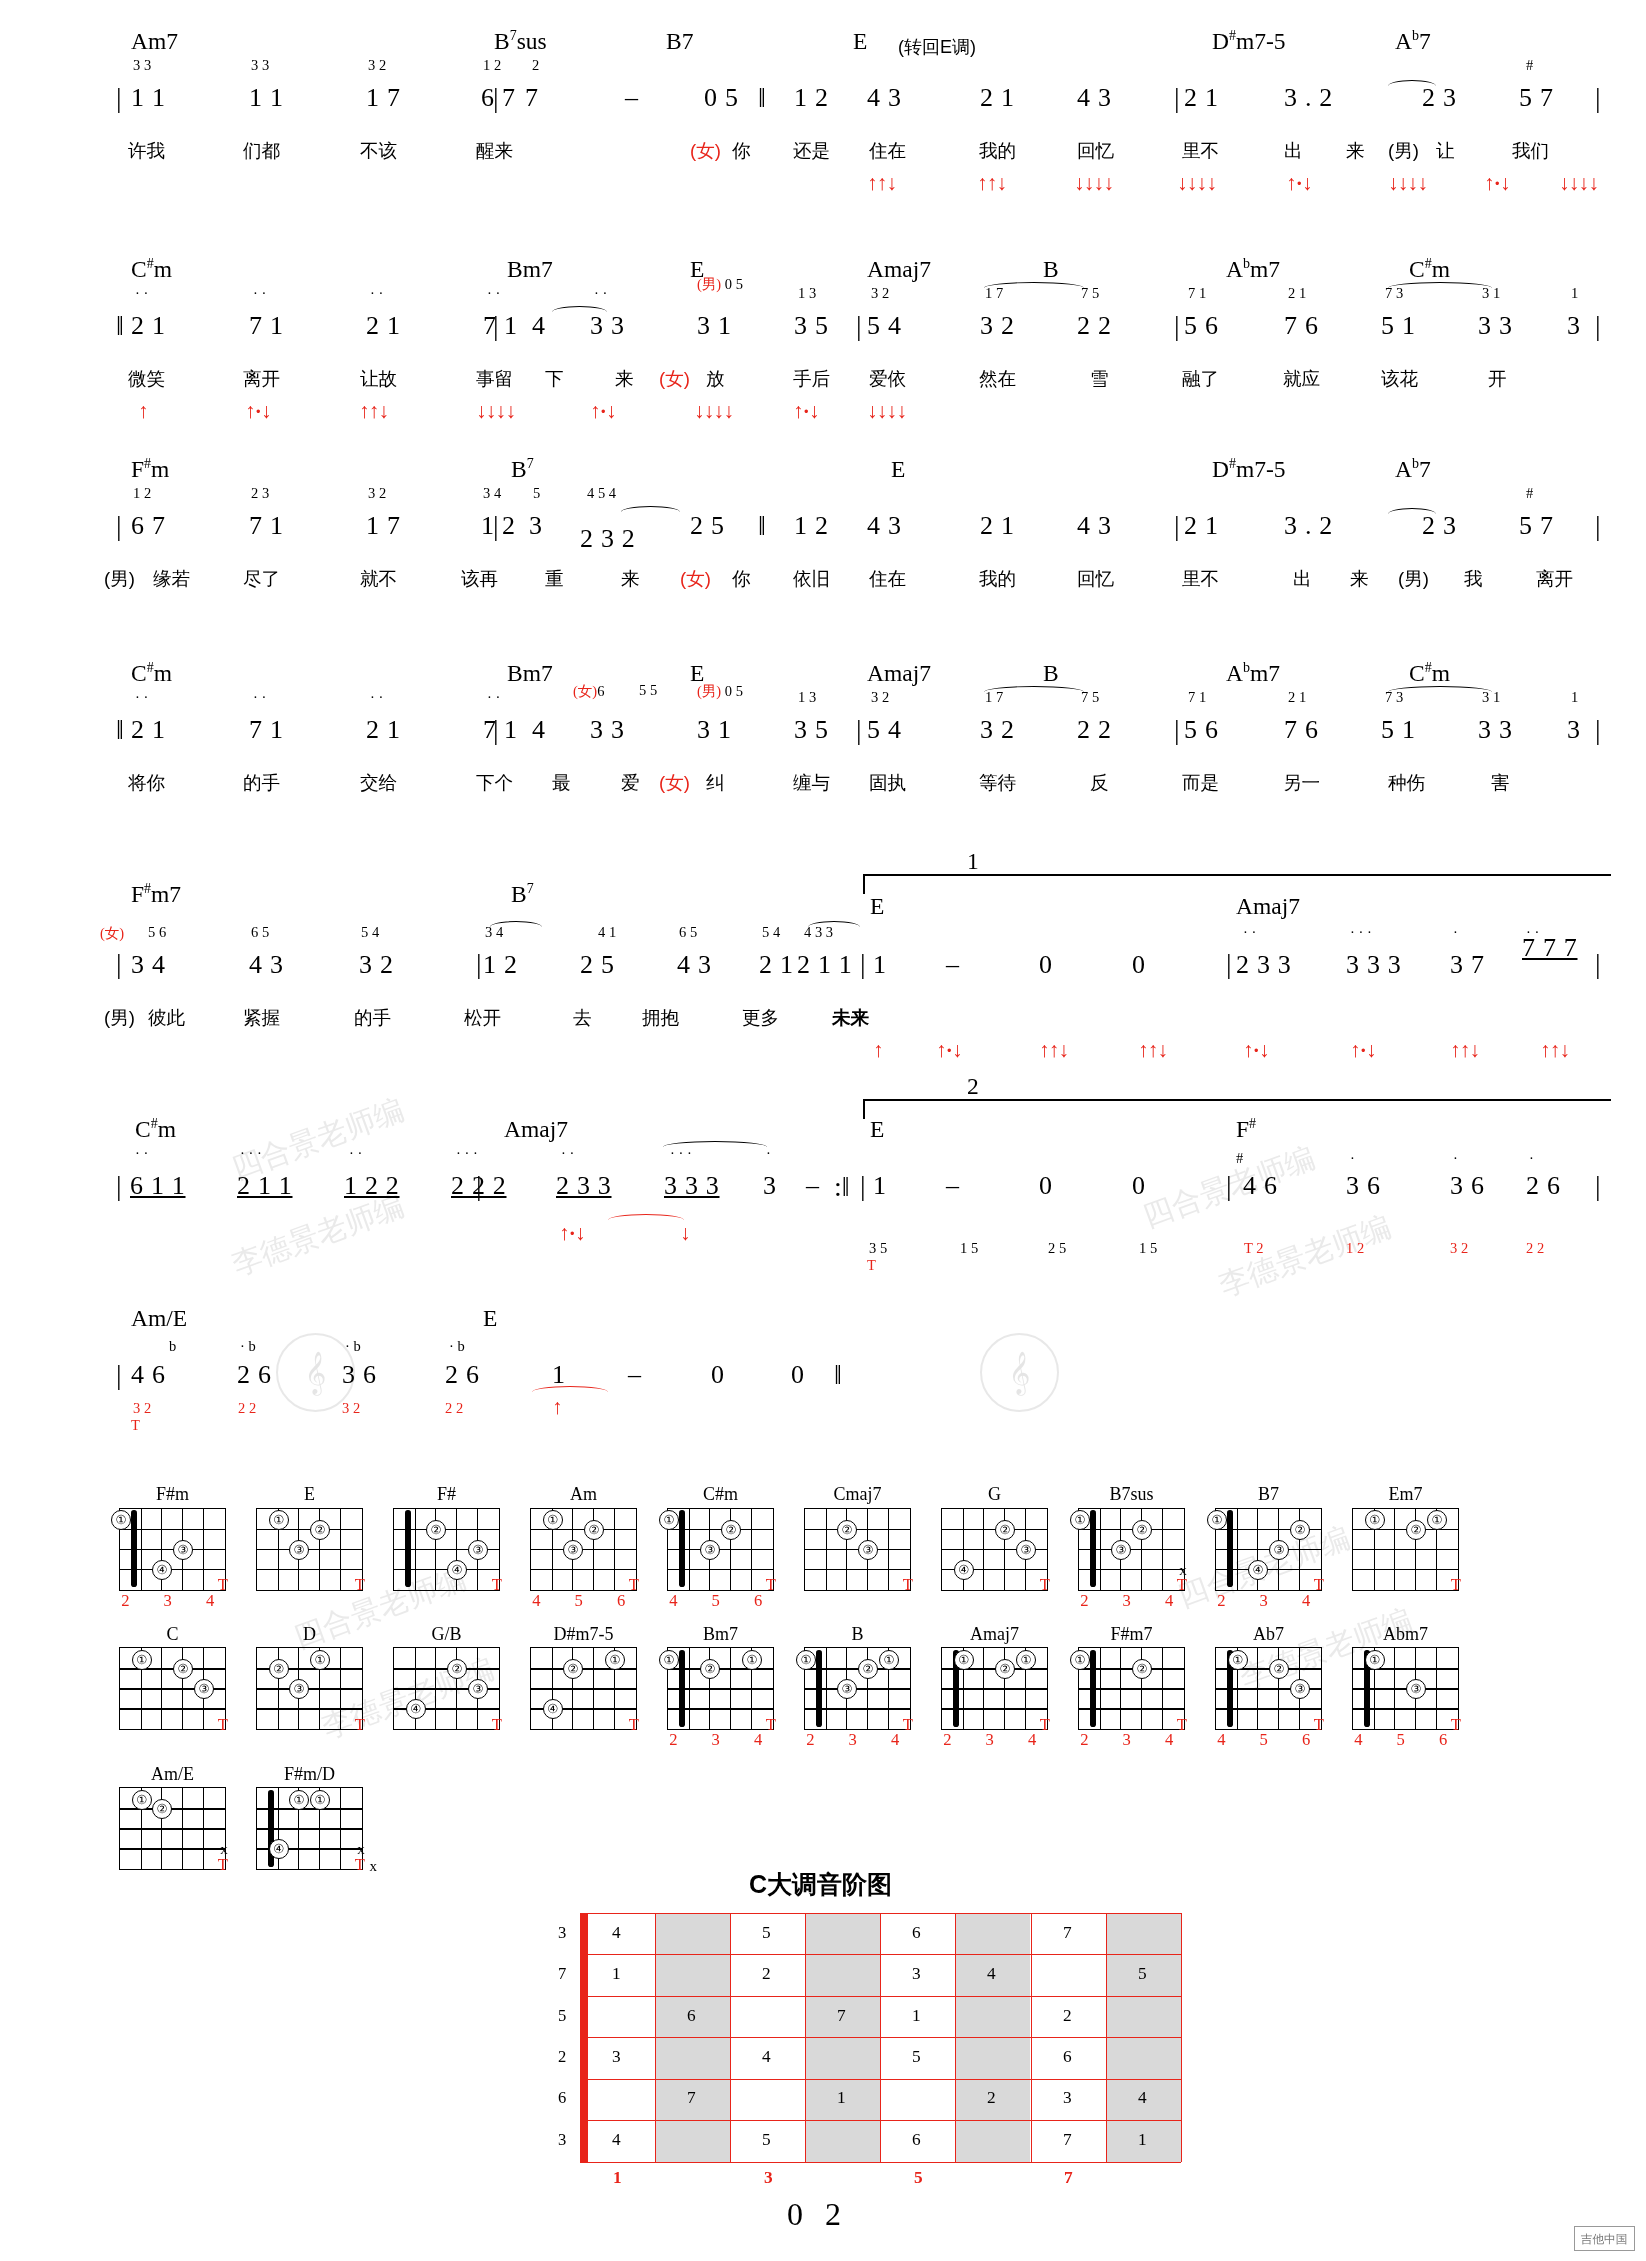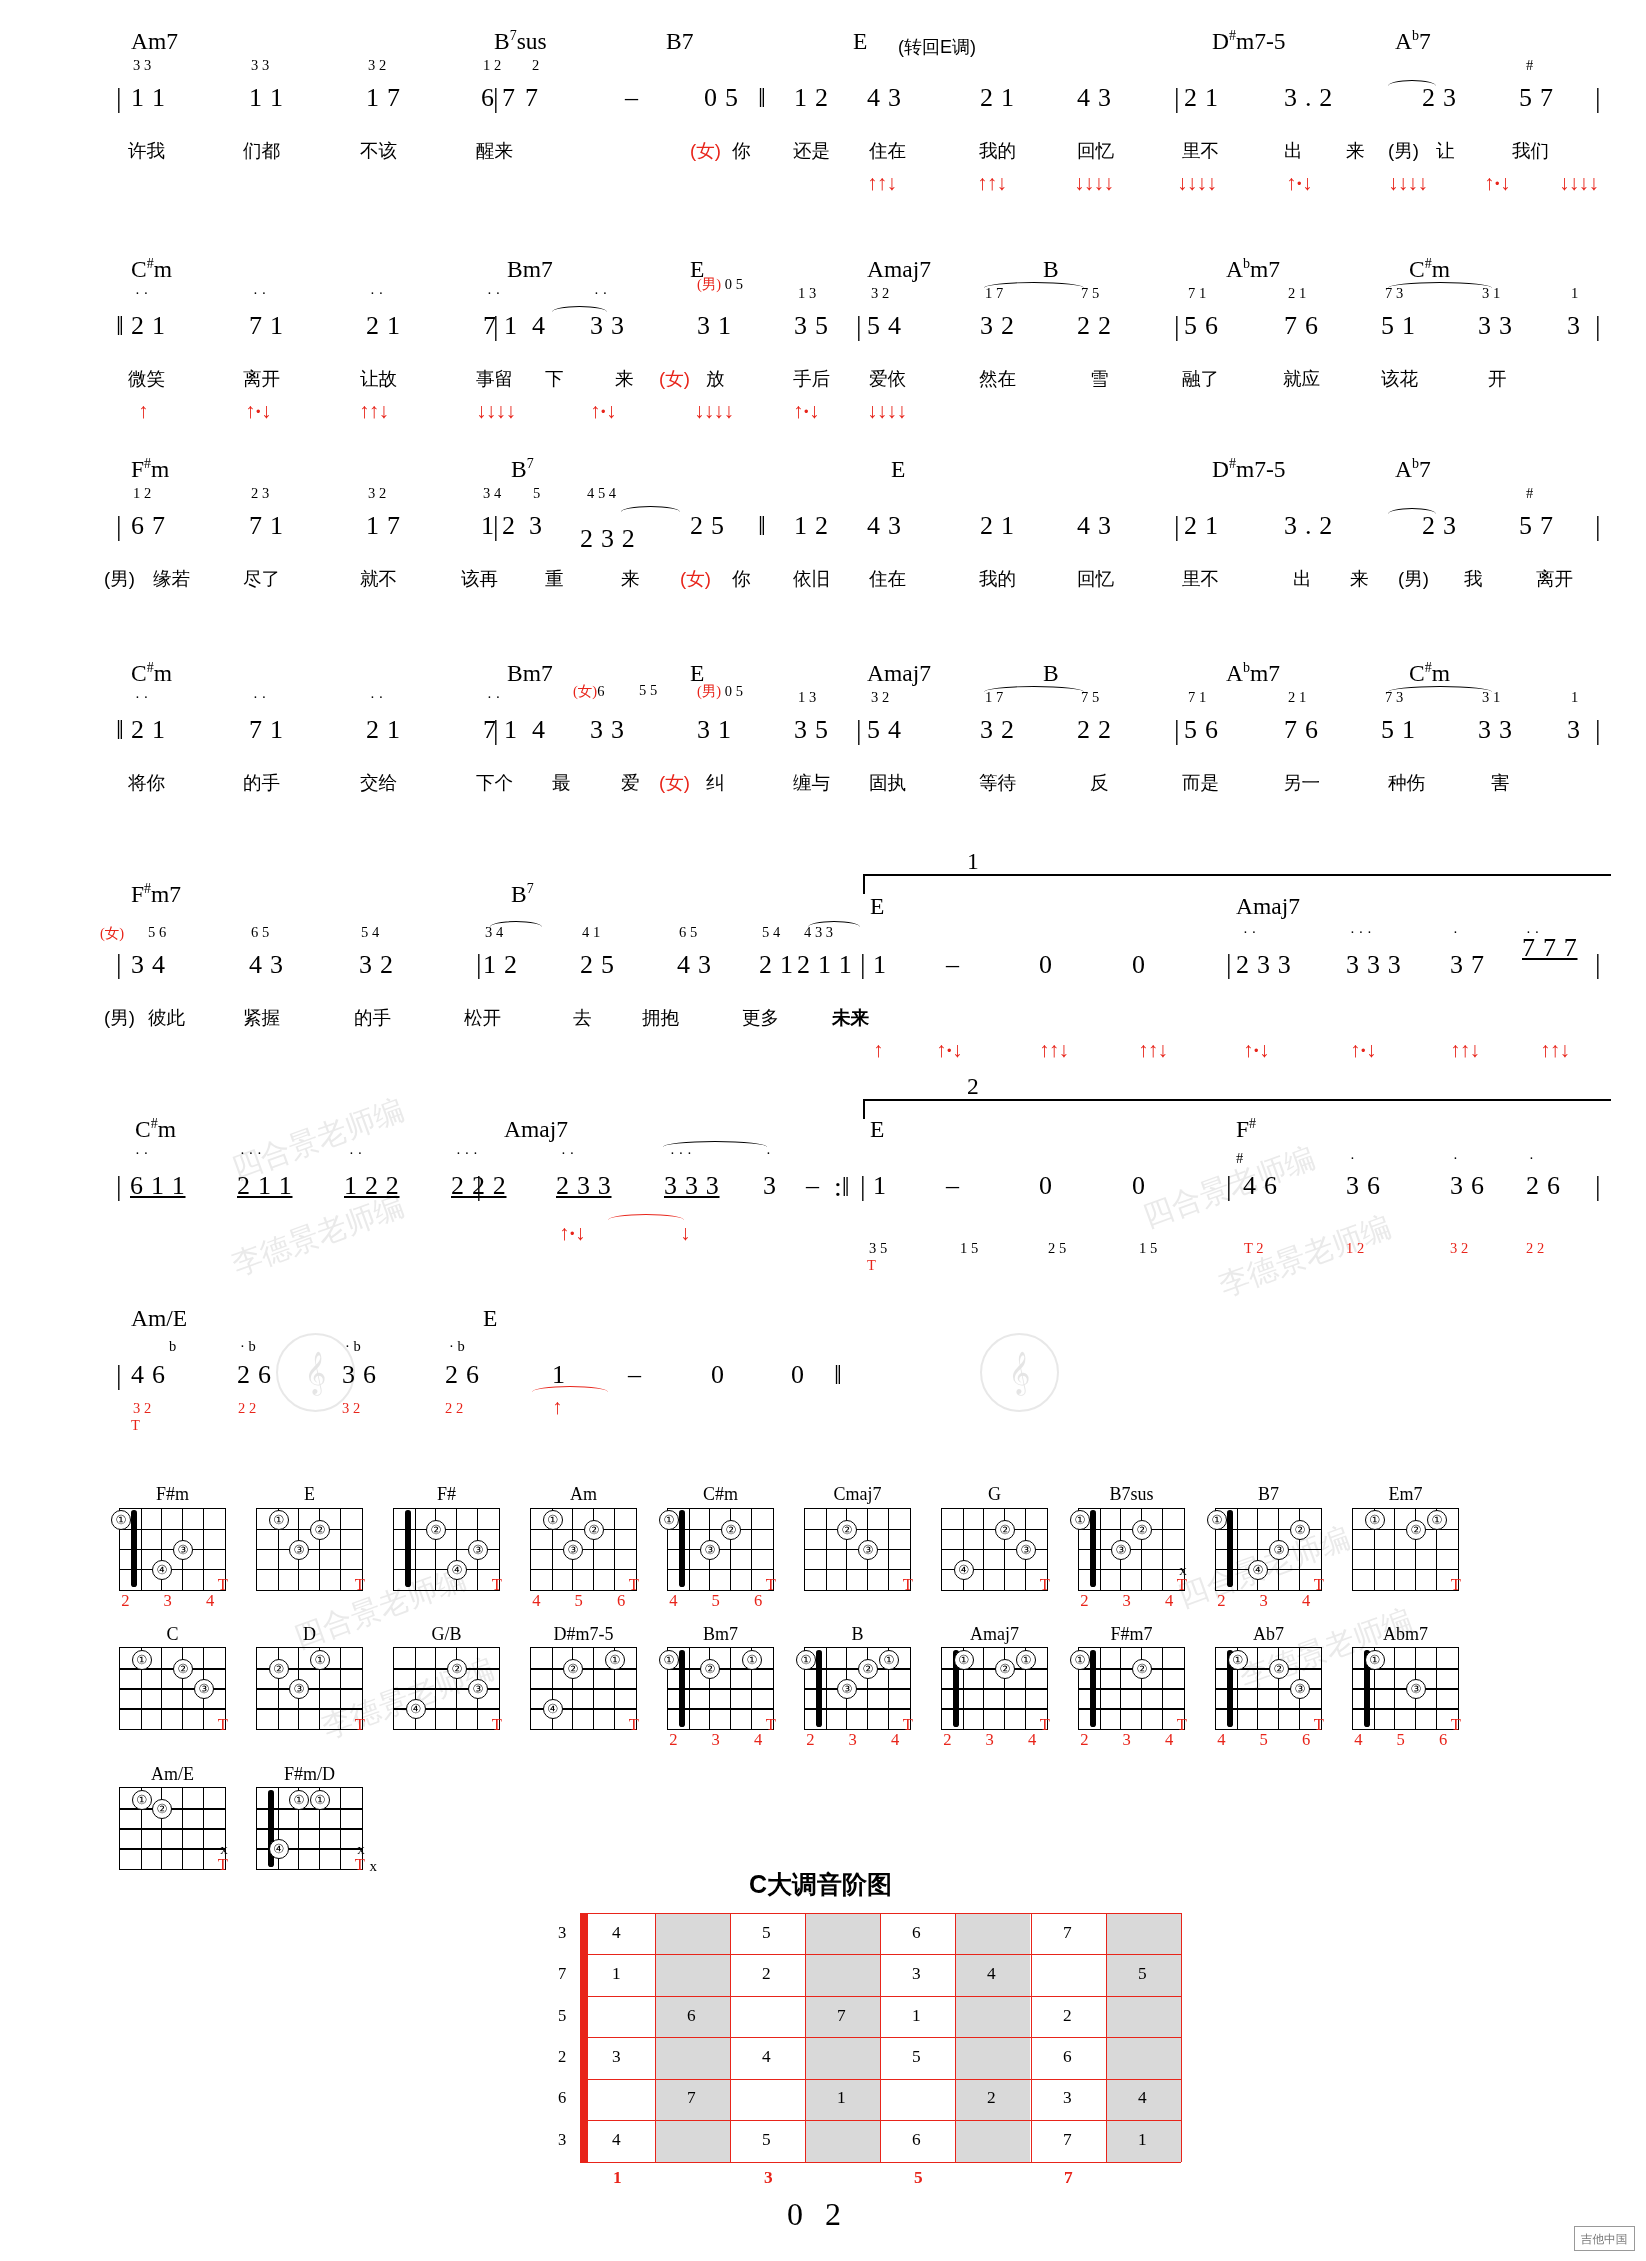--- a/index.html
+++ b/index.html
@@ -360,21 +360,21 @@
 
     <div class="tinyred" style="left:100px;top:57px;">(女)</div>
     <div class="tiny" style="left:148px;top:57px;">5 6</div>
     <div class="note" style="left:131px;top:83px;">3 4</div>
     <div class="tiny" style="left:251px;top:57px;">6 5</div>
     <div class="note" style="left:249px;top:83px;">4 3</div>
     <div class="tiny" style="left:361px;top:57px;">5 4</div>
     <div class="note" style="left:359px;top:83px;">3 2</div>
     <div class="tiny" style="left:485px;top:57px;">3 4</div>
     <div class="note" style="left:483px;top:83px;">1 2</div>
-    <div class="tiny" style="left:582px;top:57px;">4 1</div>
+    <div class="tiny" style="left:598px;top:57px;">4 1</div>
     <div class="note" style="left:580px;top:83px;">2 5</div>
     <div class="tiny" style="left:679px;top:57px;">6 5</div>
     <div class="note" style="left:677px;top:83px;">4 3</div>
     <div class="tiny" style="left:762px;top:57px;">5 4</div>
     <div class="note" style="left:759px;top:83px;">2 1</div>
     <div class="tiny" style="left:804px;top:57px;">4 3 3</div>
     <div class="note" style="left:797px;top:83px;">2 1 1</div>
     <div class="note" style="left:873px;top:83px;">1</div>
     <div class="note" style="left:946px;top:83px;">–</div>
     <div class="note" style="left:1039px;top:83px;">0</div>

